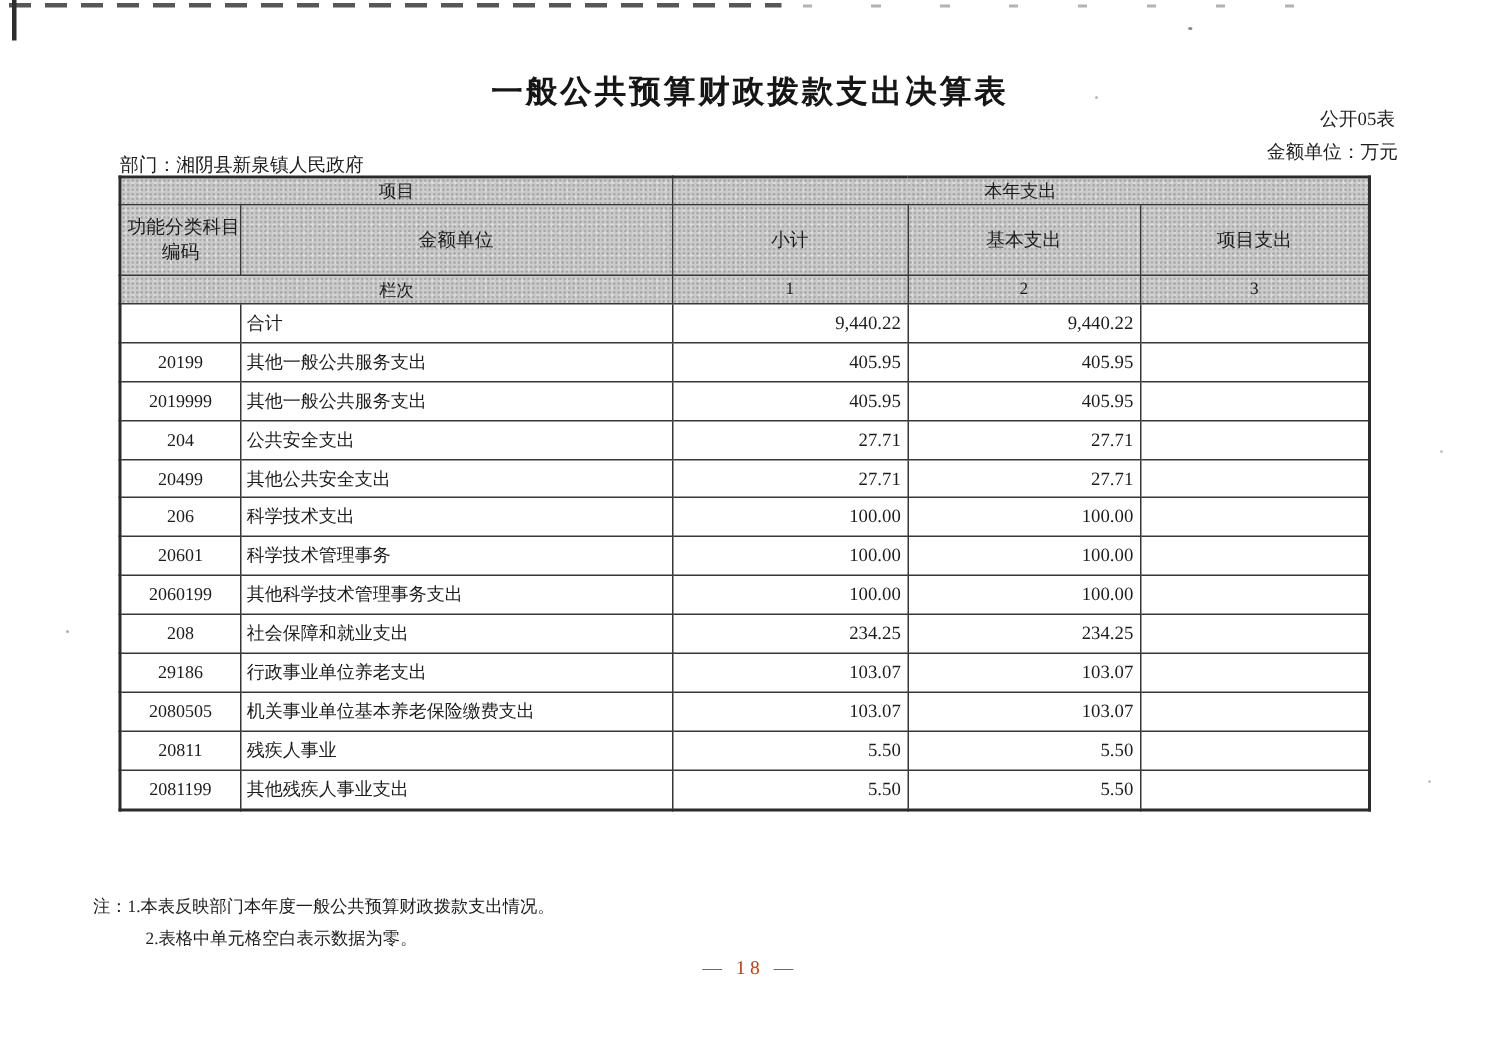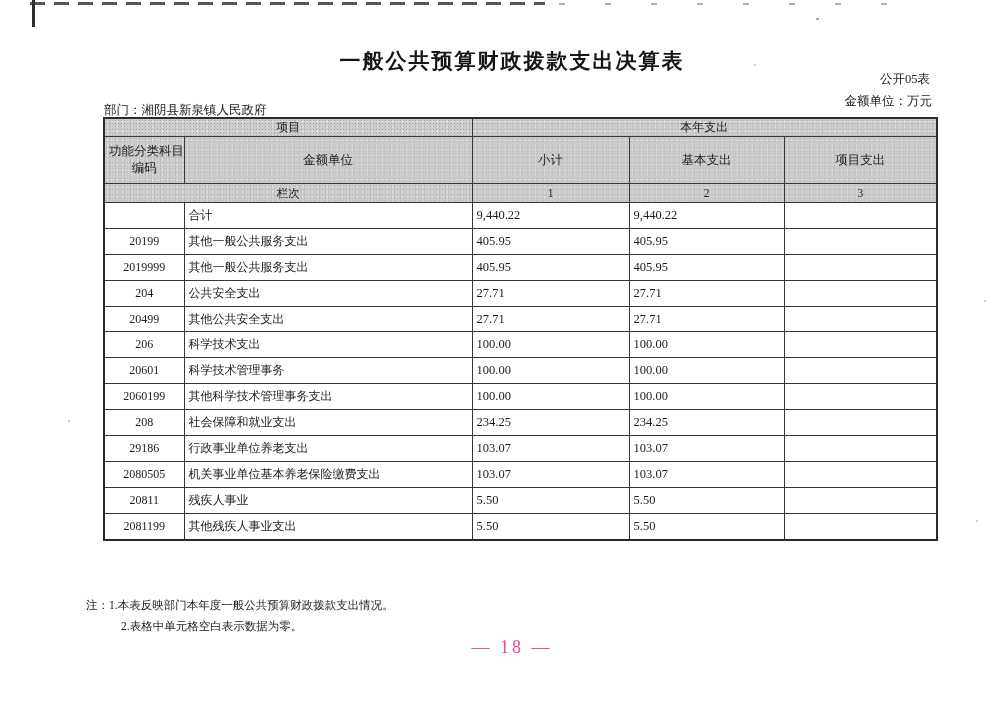--- a/index.html
+++ b/index.html
@@ -4,21 +4,21 @@
 <style>
   html,body{margin:0;padding:0;}
   body{
     width:1000px;height:708px;
     background:#ffffff;
     font-family:"Liberation Serif","DejaVu Serif",serif;
     color:#1c1c1c;
     position:relative;
     overflow:hidden;
   }
-  .sheet{position:absolute;inset:0;margin-left:24px;}
+  .sheet{position:absolute;inset:0;}
 
   
   .artifact-top{position:absolute;top:2px;left:6px;width:515px;height:3px;
     background:repeating-linear-gradient(90deg,#2c2c2c 0 15px,transparent 15px 24px);opacity:.8;}
   .artifact-top2{position:absolute;top:3px;left:535px;width:330px;height:2px;
     background:repeating-linear-gradient(90deg,#555 0 6px,transparent 6px 46px);opacity:.45;}
   .artifact-left{position:absolute;top:0;left:8px;width:3px;height:27px;background:#2d2d2d;}
   .speck{position:absolute;background:#8a8a8a;border-radius:50%;}
   .s1{top:18px;left:792px;width:3px;height:2px;}
   .s2{top:64px;left:730px;width:2px;height:2px;opacity:.6;}
@@ -55,28 +55,28 @@
     background-size:3px 3px,5px 5px;
     text-align:center;
   }
   tr.rowA td{height:16px;font-size:12px;}
   tr.rowB td{height:46px;font-size:12.5px;}
   tr.rowC td{height:18px;font-size:11.5px;font-family:Liberation Serif, serif;}
   .code-lines span{display:block;line-height:1.35;}
   tbody tr td{height:24.9px;background:#fff;}
   td.cell-code{text-align:center;font-family:"Liberation Serif","DejaVu Serif",serif;}
   td.cell-name{text-align:left;padding-left:6px;}
-  td.cell-num{padding-right:5px;font-size:12.5px;}
+  td.cell-num{text-align:right;padding-right:5px;font-size:12.5px;}
   td.cell-empty{}
 
   .notes{position:absolute;top:595px;left:62px;font-size:11.5px;line-height:1.8;}
   .notes .note2{margin-left:35px;}
   .pageno{
     position:absolute;top:637px;left:0;width:100%;
-    text-align:center;font-size:18px;letter-spacing:3px;color:#ec4899;
+    text-align:center;font-size:13px;letter-spacing:3px;color:#c2410c;
   }
 </style>
 </head>
 <body>
 
 <div class="sheet">
 
   <div class="artifact-top"></div>
   <div class="artifact-top2"></div>
   <div class="artifact-left"></div>

